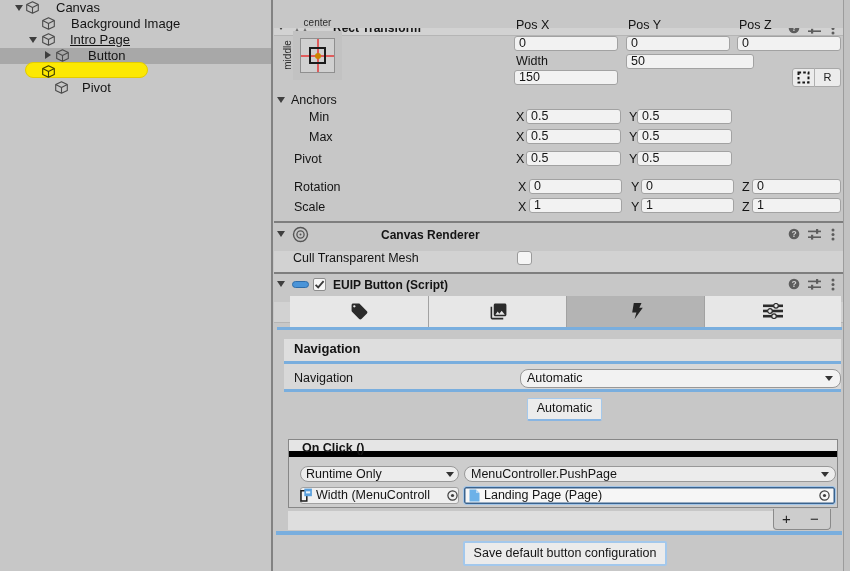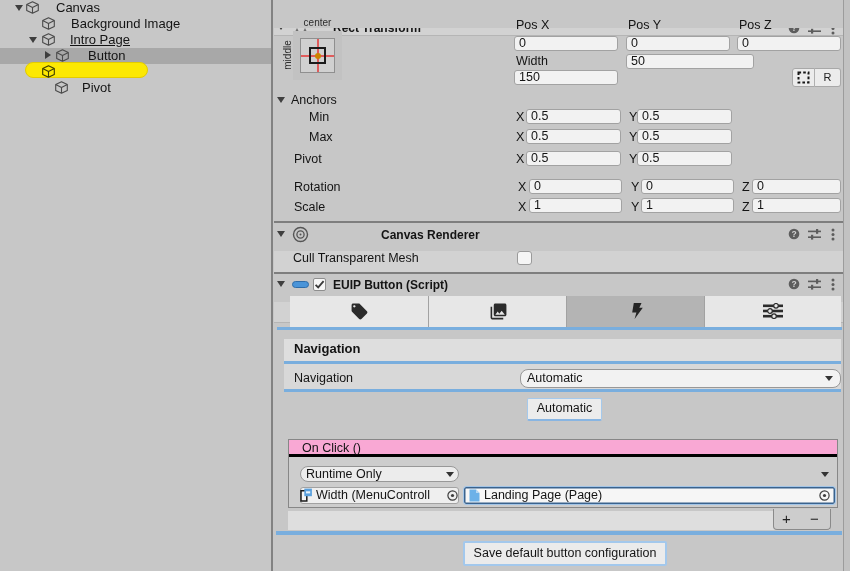--- a/index.html
+++ b/index.html
@@ -229,24 +229,25 @@
 <div class="blue" style="left:284px;top:361px;width:557px;height:3px;"></div>
 <div class="abs" style="left:284px;top:364px;width:557px;height:25px;background:#d8d8d8;"></div>
 <div class="lbl" style="left:294px;top:371px;">Navigation</div>
 <div class="pop" style="left:520px;top:369px;width:321px;height:19px;line-height:17px;padding-left:6px;background:#f2f2f2;">Automatic</div>
 <div class="abs" style="left:825px;top:376px;width:0;height:0;border-left:4px solid transparent;border-right:4px solid transparent;border-top:5px solid #333;"></div>
 <div class="blue" style="left:284px;top:389px;width:557px;height:3px;"></div>
 
 <div class="abs" style="left:527px;top:398px;width:75px;height:23px;background:#ececec;border:1.5px solid #a5c9ec;border-bottom:2.5px solid #88b5e2;border-radius:2px;box-sizing:border-box;text-align:center;line-height:19px;">Automatic</div>
 
 <div class="abs" style="left:288px;top:439px;width:550px;height:69px;background:#cdcdcd;border:1px solid #878787;box-sizing:border-box;"></div>
-<div class="abs" style="left:289px;top:440px;width:548px;height:17px;background:#f9a8d4;border-bottom:3px solid #000000;box-sizing:border-box;line-height:16px;padding-left:13px;">On Click ()</div>
+<div class="abs" style="left:289px;top:440px;width:548px;height:17px;background:#e5e5e5;border-bottom:6px solid #000000;box-sizing:border-box;line-height:16px;padding-left:13px;font-weight:bold;">On Click ()</div>
 
 <div class="pop" style="left:300px;top:466px;width:159px;height:16px;line-height:14px;padding-left:5px;">Runtime Only</div>
 <div class="abs" style="left:446px;top:472px;width:0;height:0;border-left:4px solid transparent;border-right:4px solid transparent;border-top:5px solid #333;"></div>
+<div class="pop" style="left:464px;top:466px;width:372px;height:16px;line-height:14px;padding-left:6px;">MenuController.PushPage</div>
 <div class="abs" style="left:821px;top:472px;width:0;height:0;border-left:4px solid transparent;border-right:4px solid transparent;border-top:5px solid #333;"></div>
 
 <div class="fld" style="left:300px;top:487px;width:159px;height:17px;line-height:15px;padding-left:15px;background:#efefef;">Width (MenuControll</div>
 <svg class="abs" style="left:300px;top:488px;" width="13" height="14" viewBox="0 0 13 14">
       <path d="M1 2.7 H6.8 V13 H1 Z" fill="#f4f4f4" stroke="#1c1c1c" stroke-width="1.5"></path>
       <rect x="4.3" y="0.6" width="7.6" height="7.6" fill="#5aa0dd"></rect>
       <rect x="6" y="3.3" width="4.2" height="2.1" fill="#e8f2fb"></rect>
     </svg>
 <svg class="abs" style="left:447px;top:490px;" width="11" height="11" viewBox="0 0 11 11">
       <circle cx="5.5" cy="5.5" r="4.6" fill="none" stroke="#3d3d3d" stroke-width="1.2"></circle>

